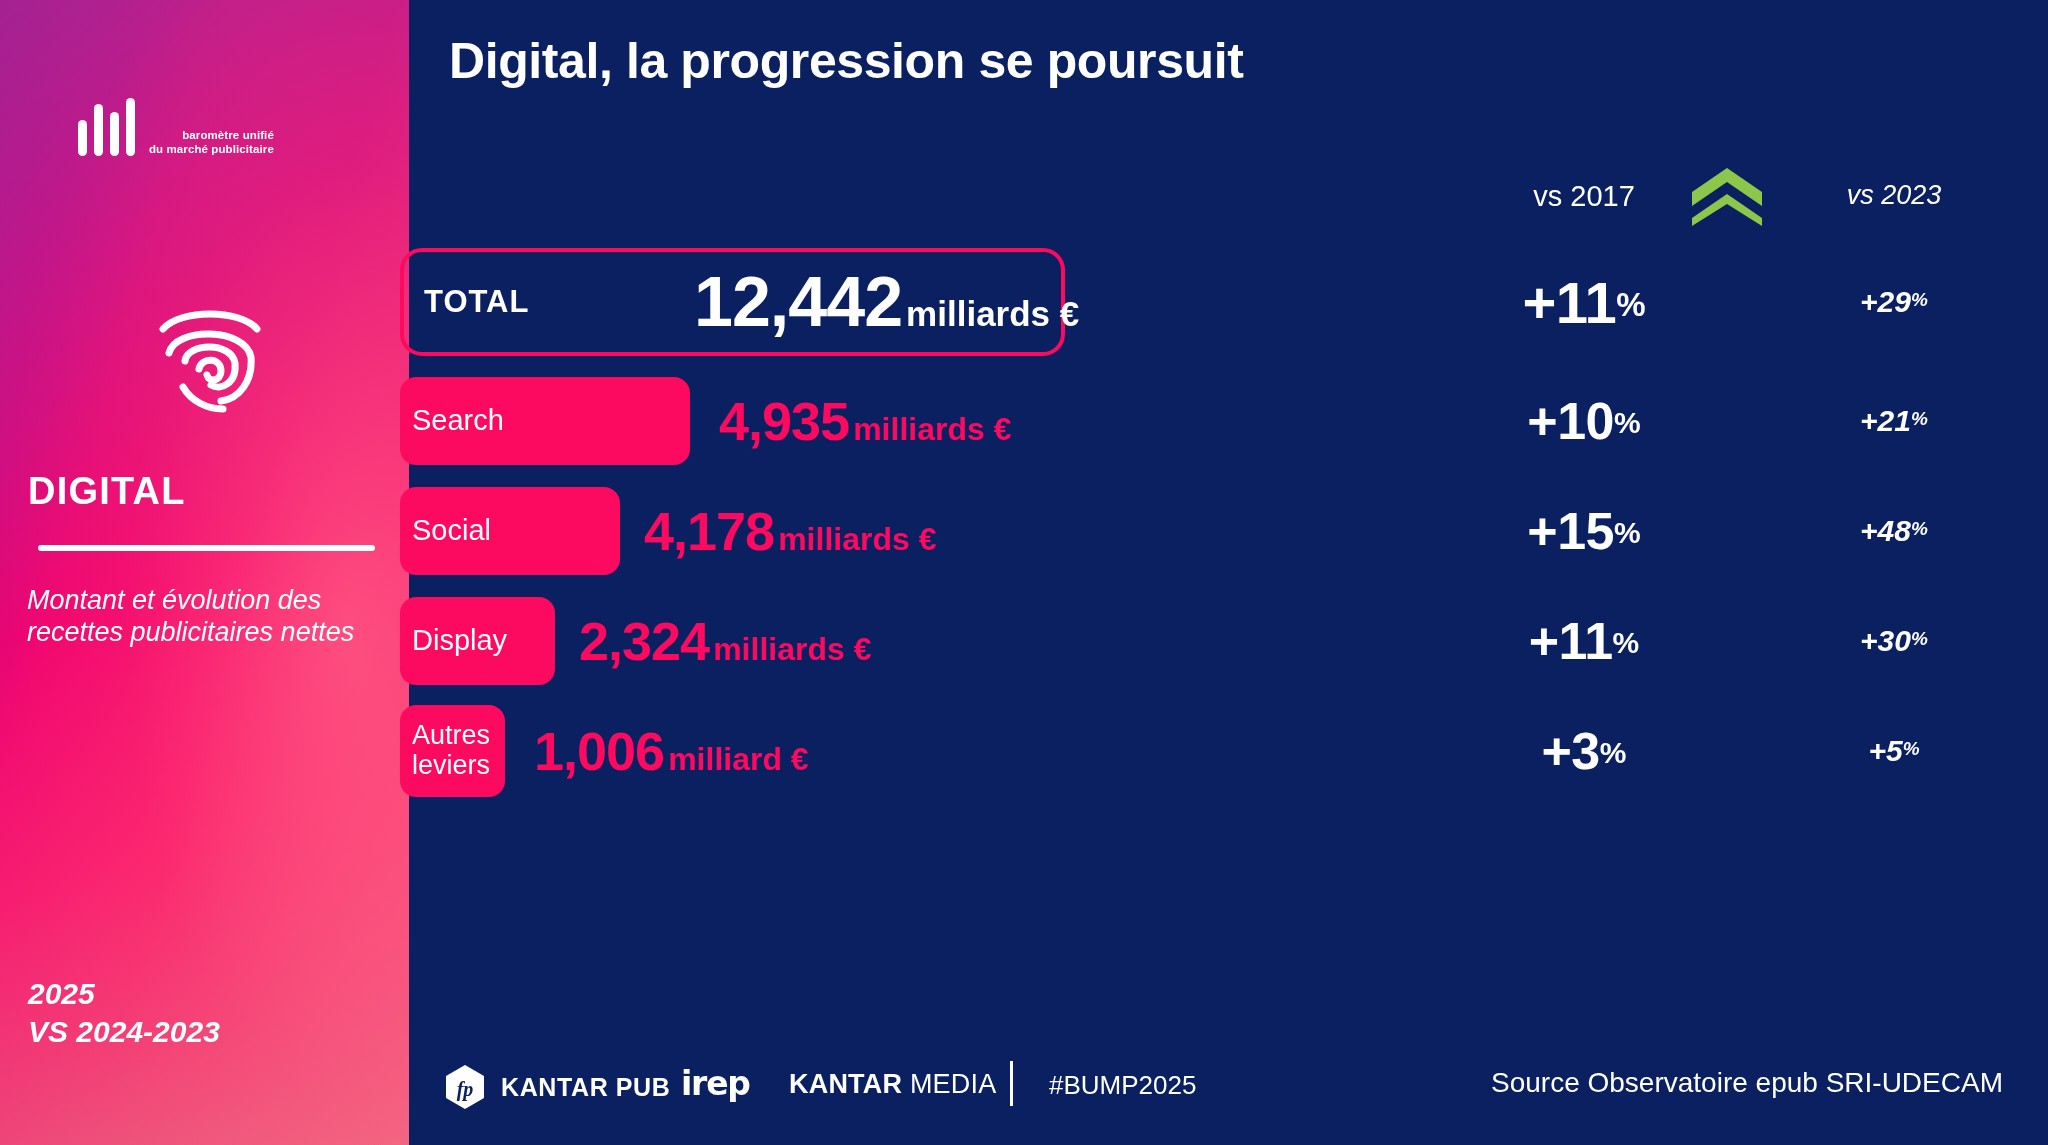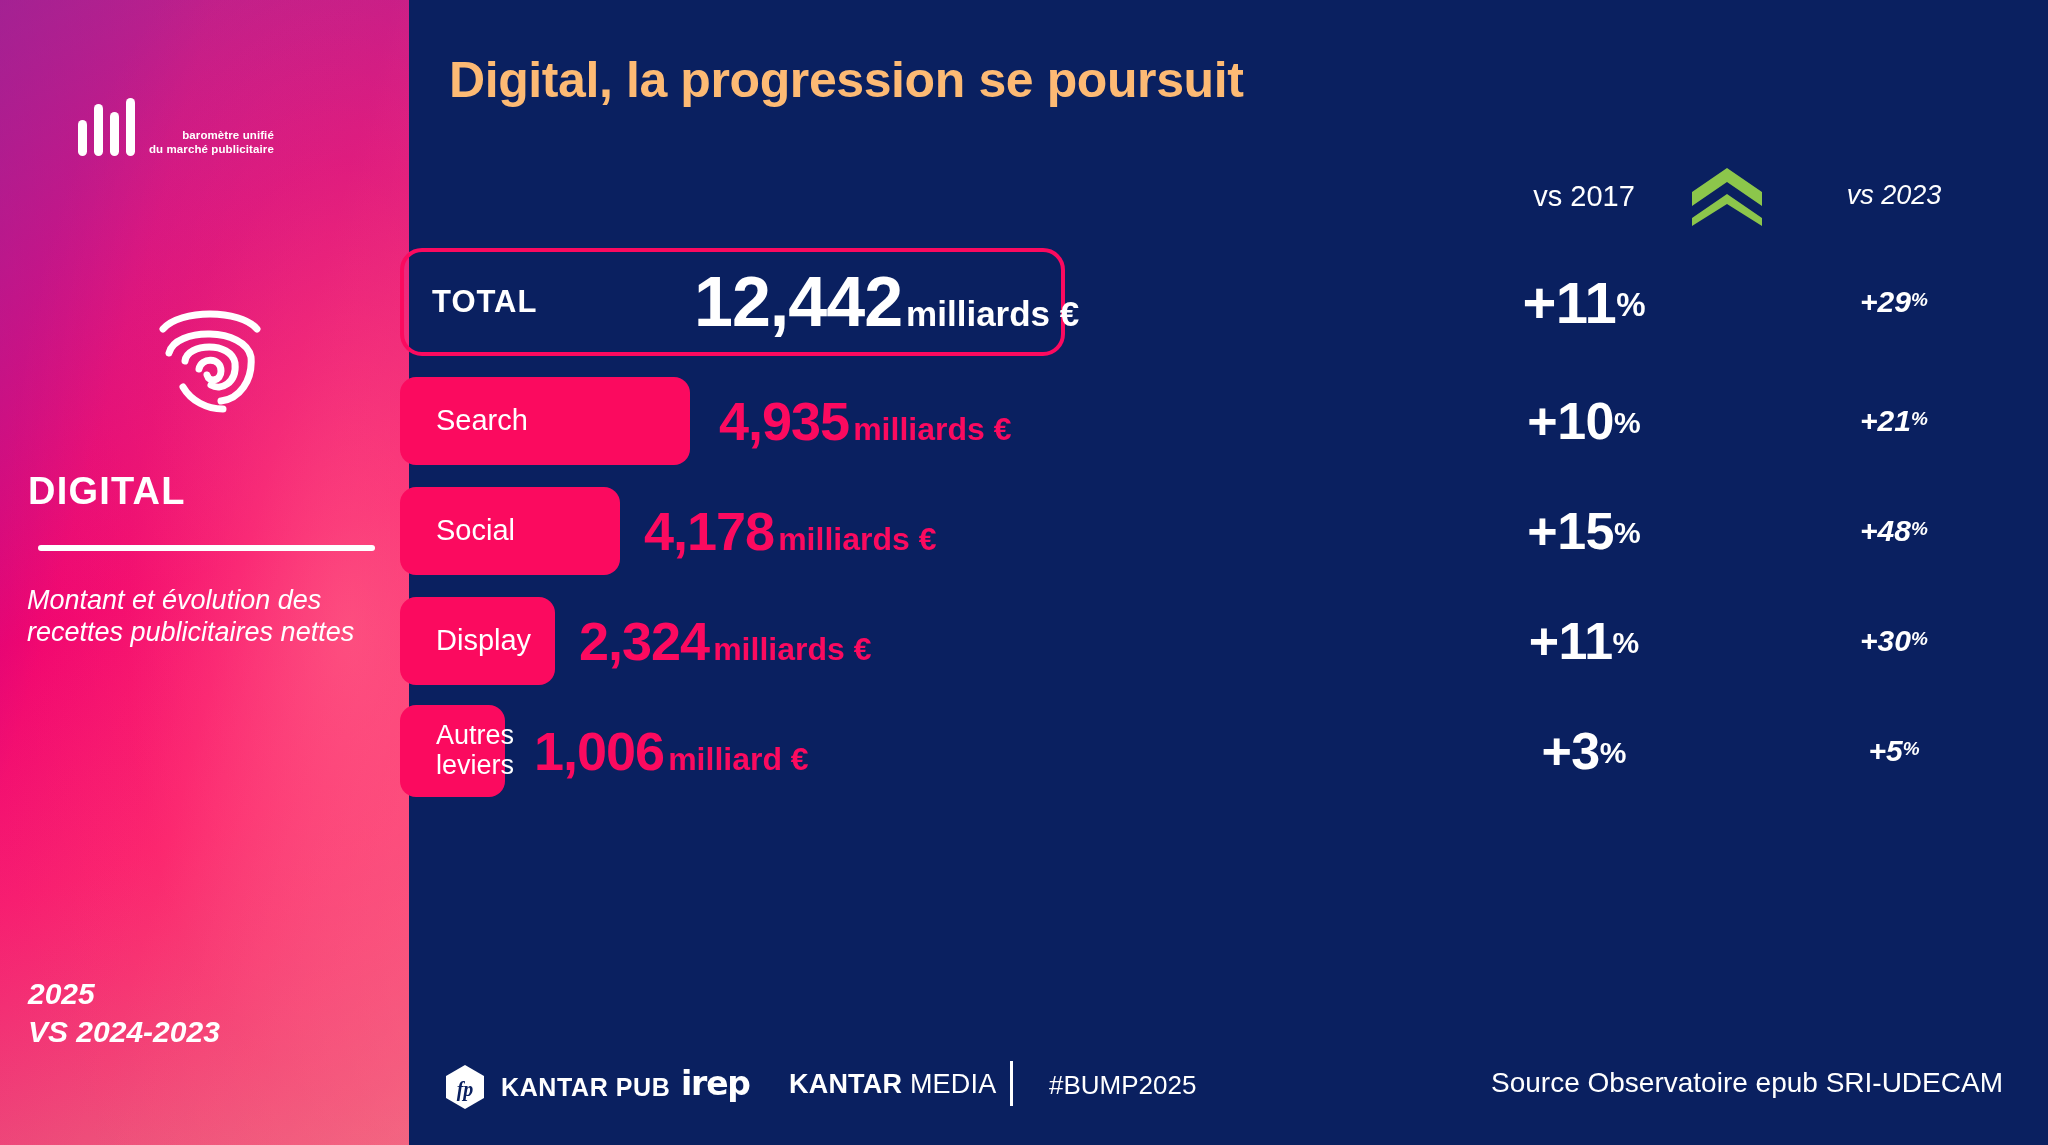--- a/index.html
+++ b/index.html
@@ -62,51 +62,51 @@
   }
   .cat-years {
     position:absolute; left:28px; top:975px;
     font-size:30px; font-weight:700; font-style:italic; color:#fff; line-height:1.25;
   }
 
   
   .main { position:absolute; left:409px; top:0; right:0; bottom:0; }
 
   .page-title {
-    position:absolute; left:40px; top:51px;
-    font-size:50px; font-weight:700; color:#fdba74; letter-spacing:-0.4px;
+    position:absolute; left:40px; top:32px;
+    font-size:50px; font-weight:700; color:#ffffff; letter-spacing:-0.4px;
   }
 
   
   .col-head { position:absolute; top:180px; color:#fff; }
   .col-head.vs2024 { left:1075px; width:200px; text-align:center; font-size:29px; }
   .col-head.vs2023 { left:1385px; width:200px; text-align:center; font-size:27px; font-style:italic; }
   .chev-wrap { position:absolute; left:1283px; top:168px; width:70px; height:58px; }
 
   
   .rows { position:absolute; left:0; top:238px; width:100%; }
   .row { position:relative; height:110px; }
   .row.total { height:128px; }
 
   .bar {
     position:absolute; left:-9px; top:50%; transform:translateY(-50%);
     background:#fb0a5f; border-radius:16px;
     display:flex; align-items:center;
-    padding-left:36px; box-sizing:border-box;
+    padding-left:12px; box-sizing:border-box;
   }
   .bar-label { color:#fff; font-size:29px; line-height:1.1; }
   .bar-label.two-line { font-size:27px; }
 
   .total-box {
     position:absolute; left:-9px; top:50%; transform:translateY(-50%);
     width:665px; height:108px;
     border:4px solid #fb0a5f; border-radius:22px;
     display:flex; align-items:center; box-sizing:border-box;
   }
-  .total-box .bar-label { font-size:31px; font-weight:700; letter-spacing:1px; padding-left:28px; }
+  .total-box .bar-label { font-size:31px; font-weight:700; letter-spacing:1px; padding-left:20px; }
 
   .value {
     position:absolute; top:50%; transform:translateY(-50%);
     white-space:nowrap; color:#fb0a5f;
   }
   .value .num { font-size:54px; font-weight:700; letter-spacing:-1px; }
   .value .unit { font-size:32px; font-weight:700; margin-left:4px; }
   .value.total-val { color:#fff; }
   .value.total-val .num { font-size:70px; }
   .value.total-val .unit { font-size:35px; }

